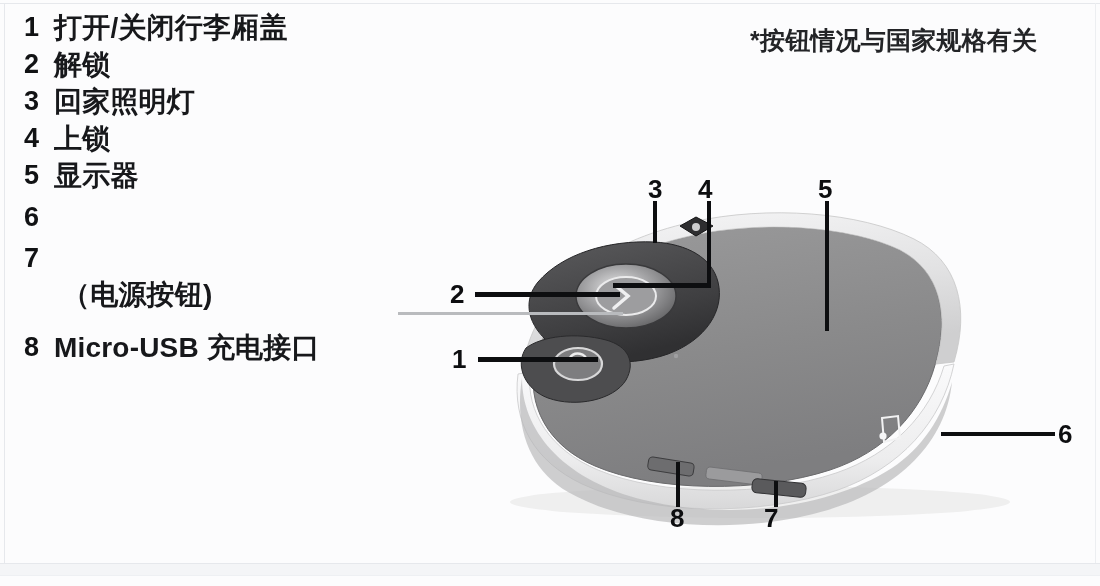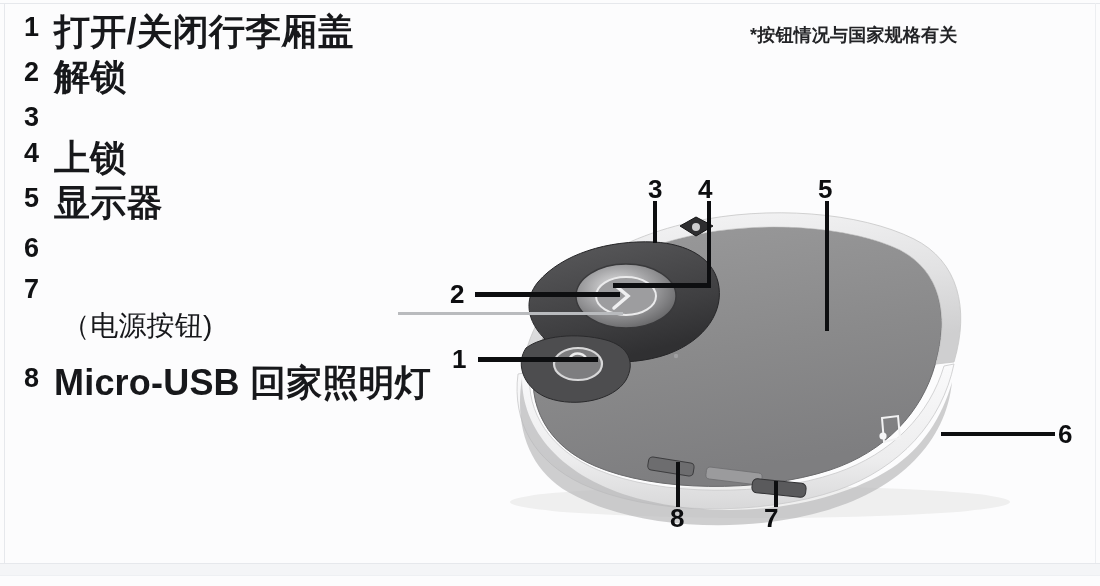--- a/index.html
+++ b/index.html
@@ -58,44 +58,44 @@
   .legend-num {
     width: 30px;
     flex: 0 0 30px;
     font-size: 27px;
     font-weight: bold;
     color: #111214;
     text-align: left;
     letter-spacing: -0.5px;
   }
   .legend-text {
-    font-size: 36px;
+    font-size: 28px;
     font-weight: bold;
     color: #17181b;
     white-space: nowrap;
     letter-spacing: 0.2px;
   }
   .legend-text-sub {
     font-size: 28px;
-    font-weight: normal;
+    font-weight: bold;
     color: #17181b;
     white-space: nowrap;
     margin-left: 38px;
     margin-top: 4px;
     letter-spacing: 0.2px;
   }
   .row-gap-big { margin-bottom: 14px; }
 
   
   .footnote {
     position: absolute;
     left: 750px;
     top: 24px;
     width: 330px;
-    font-size: 18px;
+    font-size: 25px;
     font-weight: bold;
     color: #232427;
     line-height: 1.28;
     letter-spacing: 0.2px;
   }
 
   
   .device-stage {
     position: absolute;
     left: 430px;
@@ -157,20 +157,21 @@
       <div class="legend-text">打开/关闭行李厢盖</div>
     </div>
 
     <div class="legend-row">
       <div class="legend-num">2</div>
       <div class="legend-text">解锁</div>
     </div>
 
     <div class="legend-row">
       <div class="legend-num">3</div>
+      <div class="legend-text">回家照明灯</div>
     </div>
 
     <div class="legend-row">
       <div class="legend-num">4</div>
       <div class="legend-text">上锁</div>
     </div>
 
     <div class="legend-row row-gap-big">
       <div class="legend-num">5</div>
       <div class="legend-text">显示器</div>
@@ -182,21 +183,21 @@
 
     <div>
       <div class="legend-row" style="margin-bottom:0;">
         <div class="legend-num">7</div>
       </div>
       <div class="legend-text-sub">（电源按钮)</div>
     </div>
 
     <div class="legend-row" style="margin-top:20px;">
       <div class="legend-num">8</div>
-      <div class="legend-text">Micro-USB 回家照明灯</div>
+      <div class="legend-text">Micro-USB 充电接口</div>
     </div>
 
   </div>
 
   <div class="footnote">*按钮情况与国家规格有关</div>
 
   <div class="device-stage">
     <svg class="device-svg" width="670" height="400" viewBox="0 0 670 400">
       <defs>
         <linearGradient id="gBody" x1="0" y1="0" x2="0.25" y2="1">

